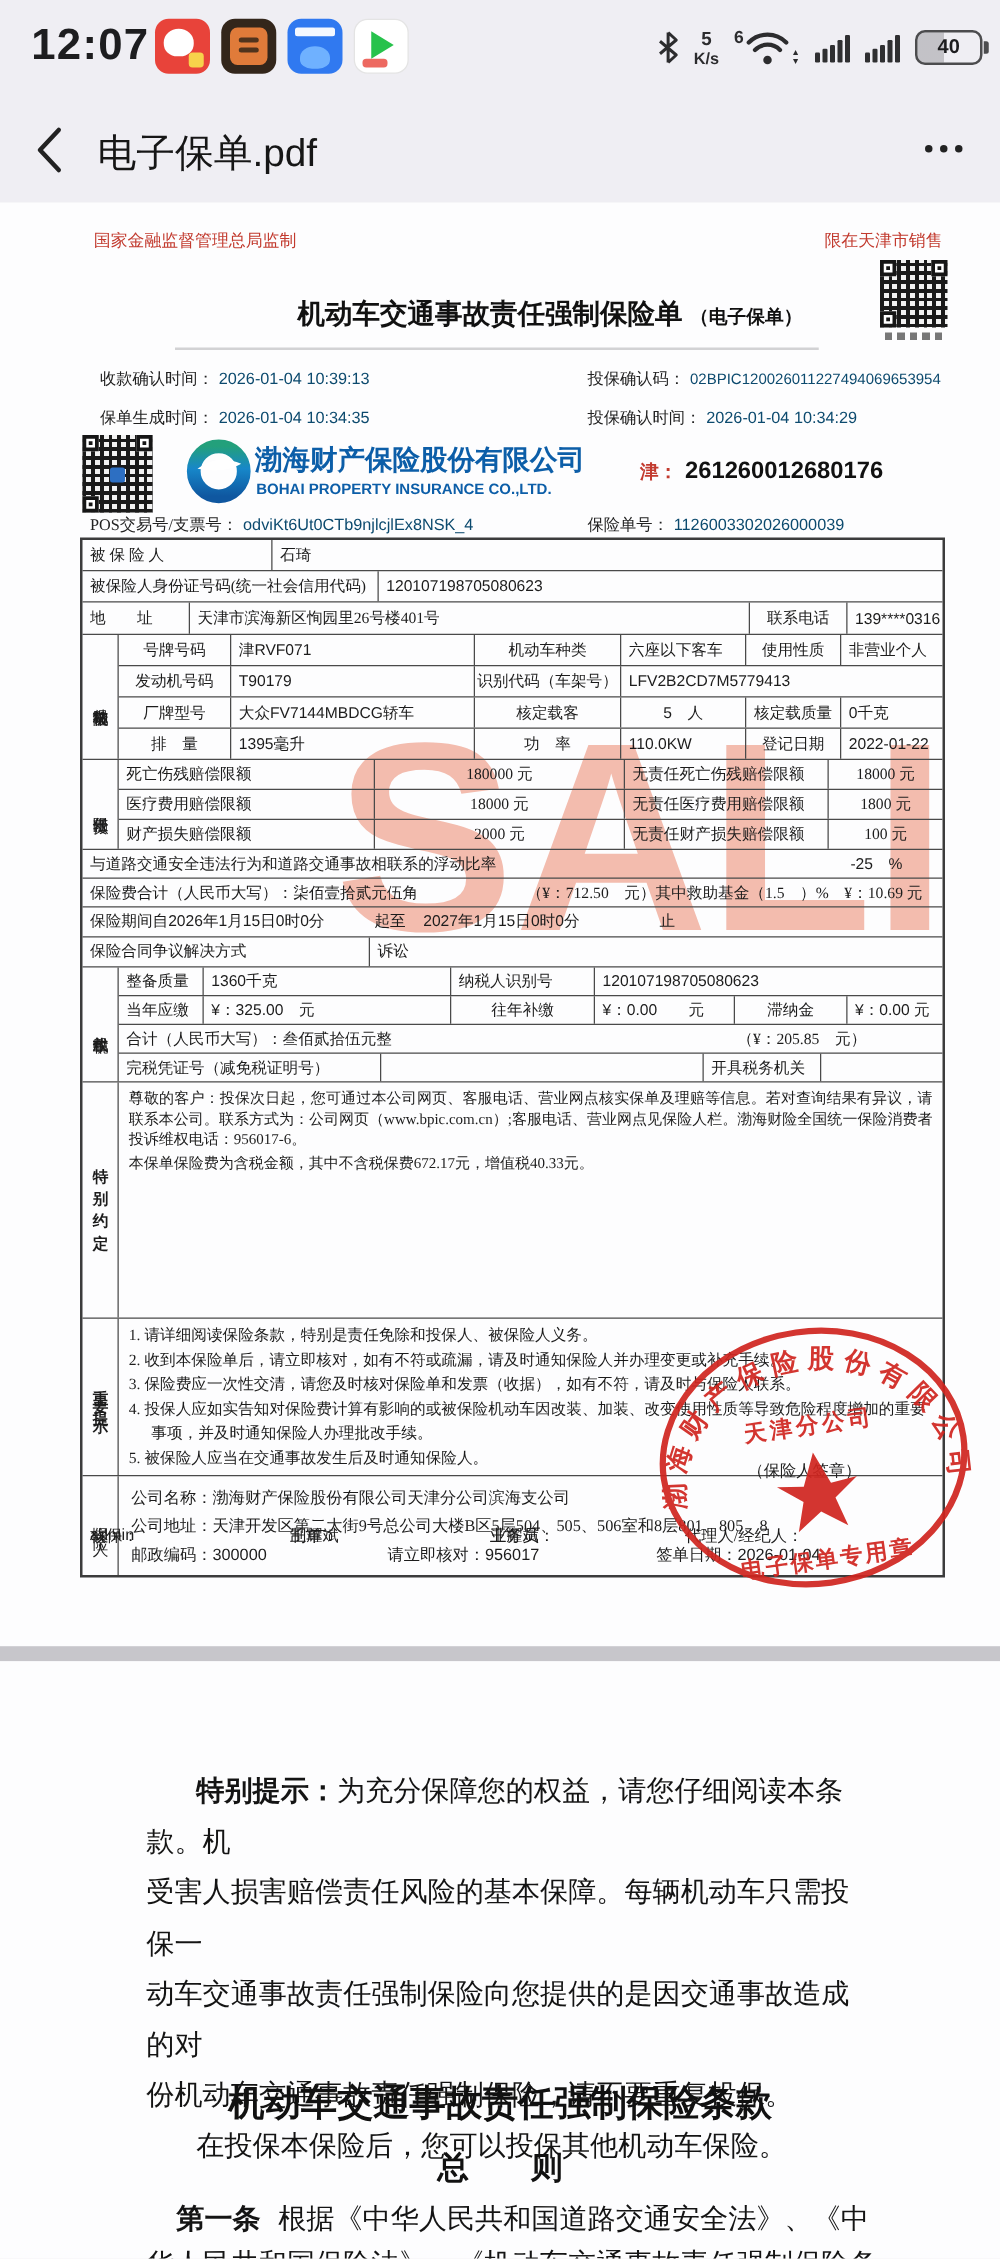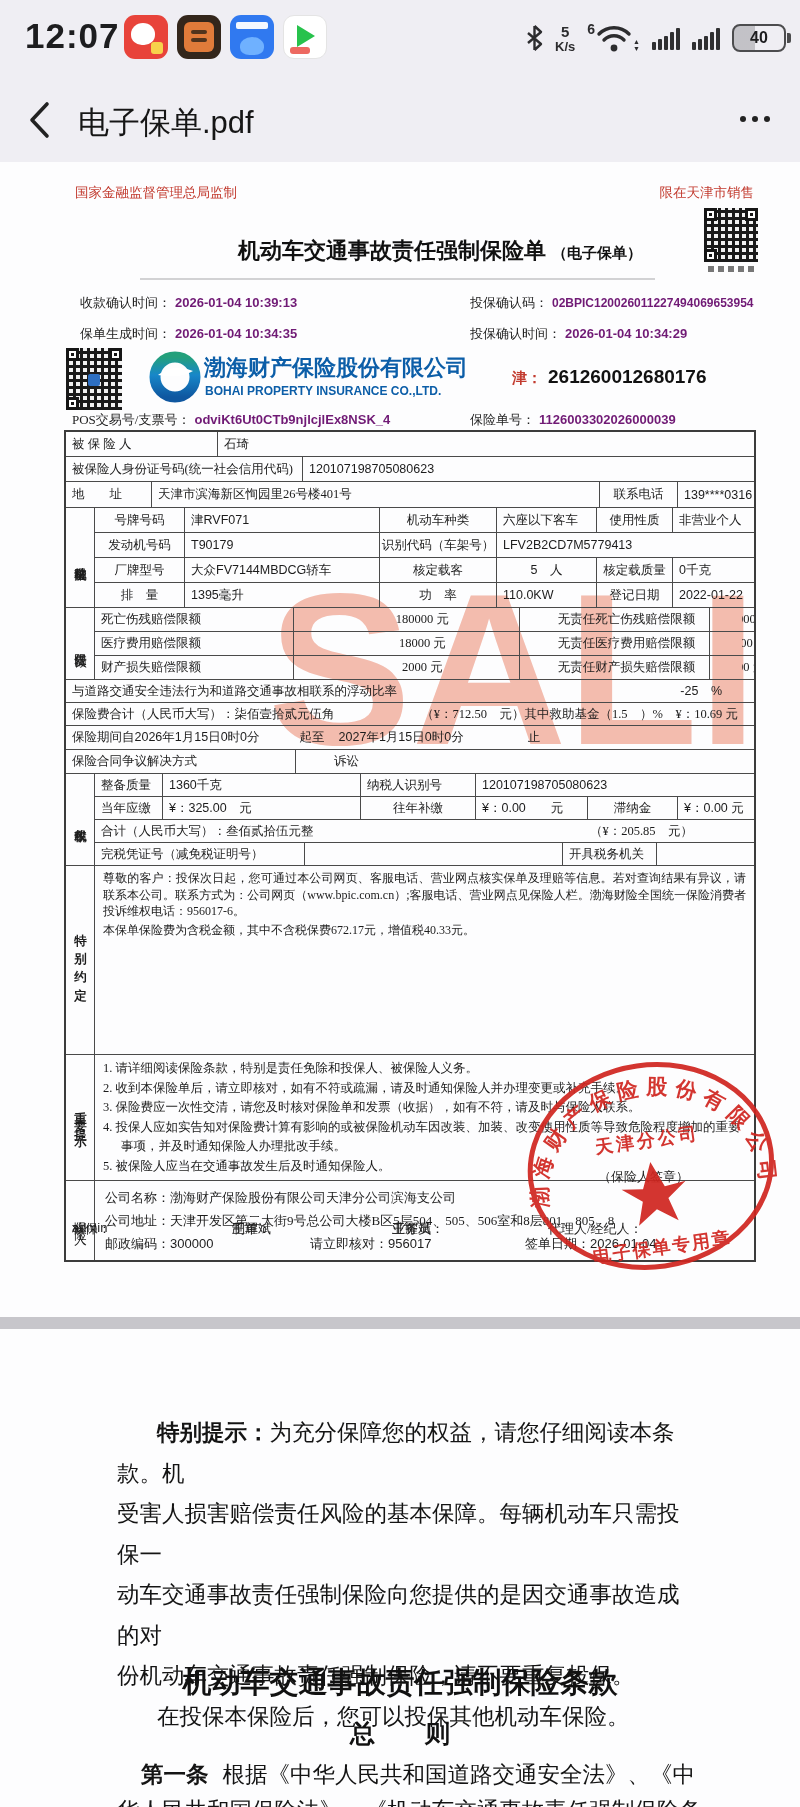--- a/index.html
+++ b/index.html
@@ -65,21 +65,21 @@
   .qr .f1{top:0;left:0}.qr .f2{top:0;right:0}.qr .f3{bottom:0;left:0}
   .qr-tr{position:absolute;right:42px;top:46px;width:54px;height:54px;}
   .qr-caption{position:absolute;right:46px;top:104px;width:46px;height:6px;
       background:repeating-linear-gradient(90deg,#777 0 6px,transparent 6px 10px);}
   .doctitle{position:absolute;left:80px;top:74px;width:720px;text-align:center;
       font-family:"Liberation Sans",sans-serif;font-weight:700;font-size:22px;color:#111;}
   .doctitle .suffix{font-size:15px;font-weight:700;}
   .titlerule{position:absolute;left:140px;top:116px;width:515px;height:2px;background:#d2d2d4;}
   .kvline{position:absolute;font-size:13px;white-space:nowrap;}
   .kvline .lbl{color:#222;}
-  .kvline .val{font-family:"Liberation Sans",sans-serif;font-weight:700;font-size:13px;color:#701a75;margin-left:4px;}
+  .kvline .val{font-family:"Liberation Sans",sans-serif;font-weight:400;font-size:13px;color:#0c4a6e;margin-left:4px;}
   .qr-left{position:absolute;left:66px;top:186px;width:56px;height:62px;}
   .qr-left .c{position:absolute;left:22px;top:26px;width:12px;height:12px;background:#2d6fc2;border-radius:2px;}
   .logo{position:absolute;left:148px;top:186px;}
   .jin{position:absolute;left:512px;top:204px;font-size:15px;}
   .jin .jl{color:#c23a2e;font-weight:700;}
   .jin .jn{font-family:"Liberation Sans",sans-serif;font-weight:700;color:#111;margin-left:6px;font-size:19px;}
 
   
   .watermark{position:absolute;left:268px;top:400px;z-index:1;
     font-family:"Liberation Sans","DejaVu Sans",sans-serif;font-weight:700;
@@ -95,21 +95,21 @@
   .tc:last-child{border-right:none;}
   .tc.center{justify-content:center;}
   .tc.full{flex:1;}
   .grp{display:flex;border-bottom:1px solid #4a4a4a;align-items:stretch;}
   .grp:last-child{border-bottom:none;}
   .vlab{width:29px;border-right:1px solid #4a4a4a;display:flex;align-items:center;justify-content:center;
     writing-mode:vertical-rl;text-orientation:upright;box-sizing:border-box;padding:4px 0;}
   .vlab.bold{font-weight:700;}
   .ginner{flex:1;display:flex;flex-direction:column;min-width:0;}
   .ginner .trow:last-child{border-bottom:none;}
-  .h24{min-height:24px;} .h23{min-height:23px;gap:32px;} .h22{min-height:22px;} .h25{min-height:25px;}
+  .h24{min-height:24px;} .h23{min-height:23px;} .h22{min-height:22px;} .h25{min-height:25px;}
   .sp-content{flex:1;padding:4px 8px;font-size:12px;line-height:16.5px;white-space:normal;display:block;}
   .sp-content p{margin:0 0 2px 0;text-align:justify;}
   .notes-content{flex:1;padding:4px 8px;display:block;}
   .notes-content div{font-size:12.5px;line-height:19.5px;padding-left:18px;text-indent:-18px;white-space:normal;}
   .ins-content{flex:1;padding:5px 10px;display:block;}
   .ins-line{font-size:13px;line-height:23px;white-space:nowrap;}
   .ins-line .val{font-weight:400;}
   .ins-line3{display:flex;font-size:13px;line-height:23px;}
   .ins-line3 .blk1{width:205px;} .ins-line3 .blk2{width:215px;}
   .docfooter{position:absolute;left:0;top:1058px;width:800px;z-index:2;font-size:13px;}

